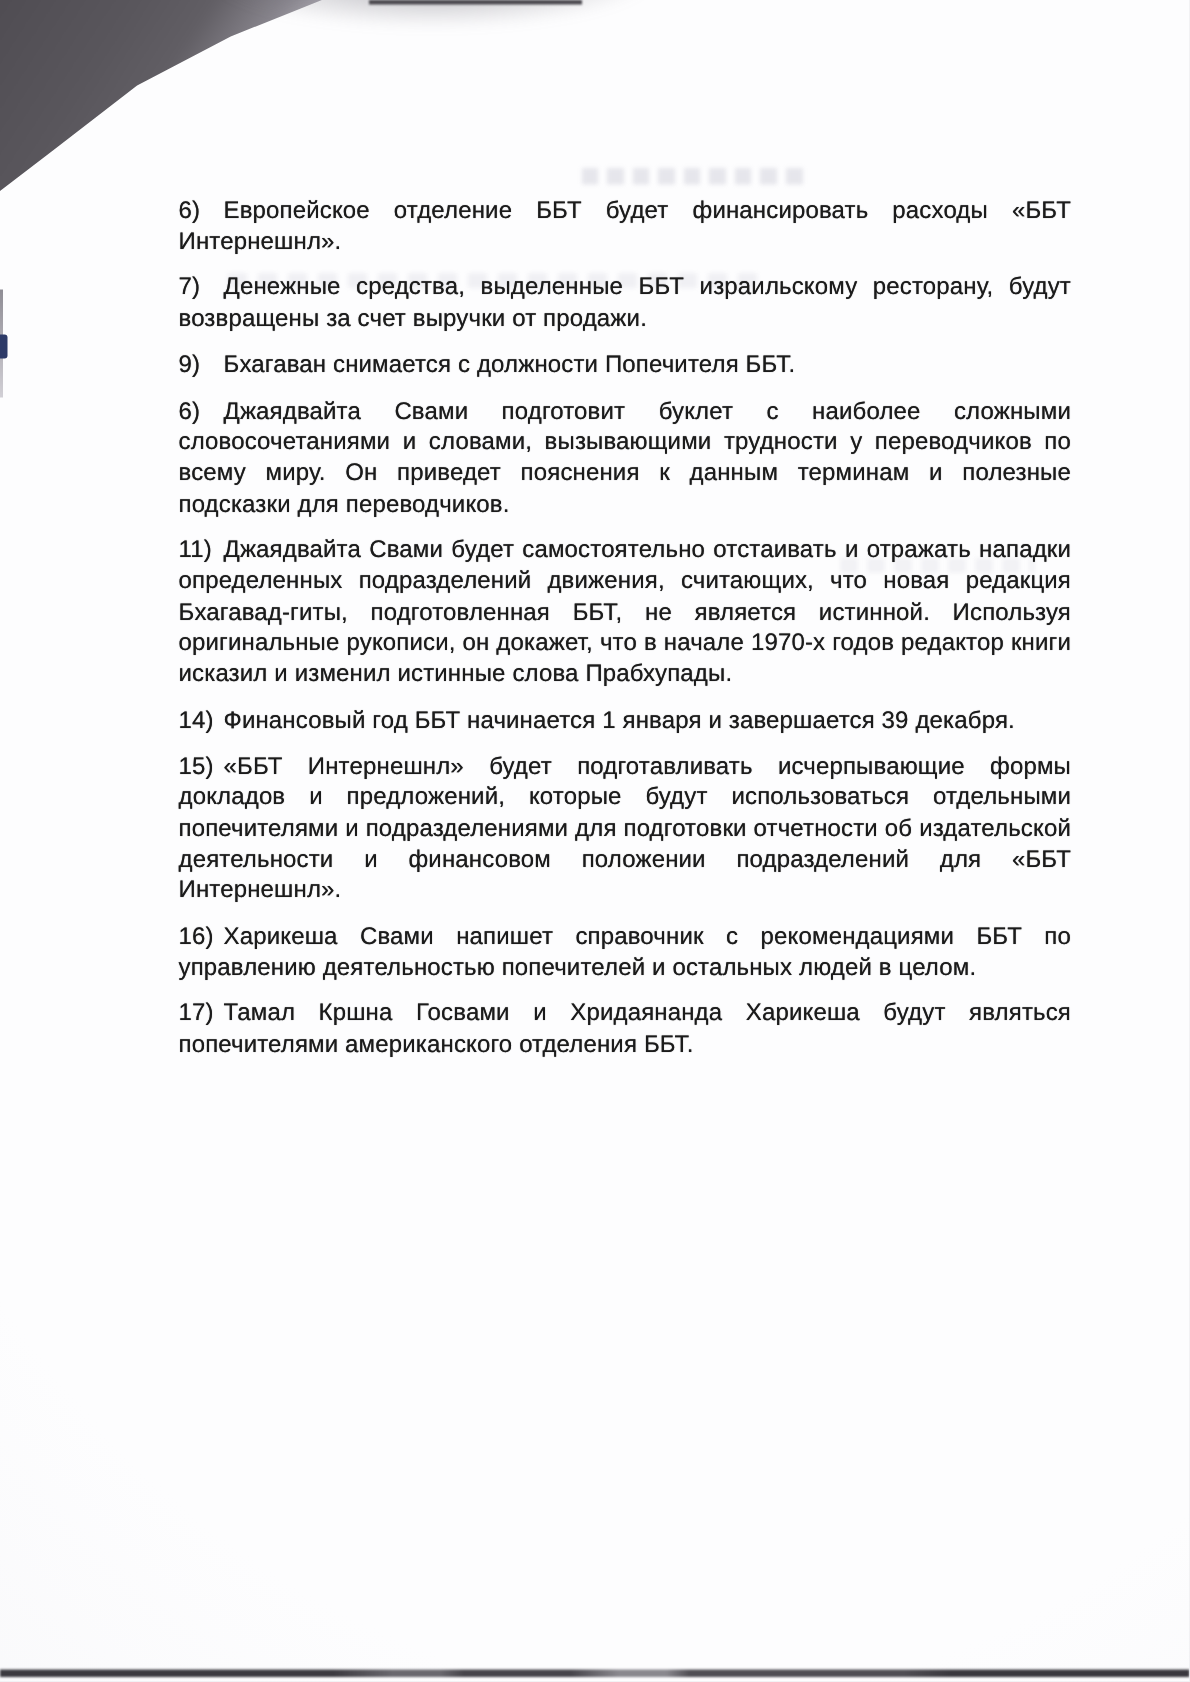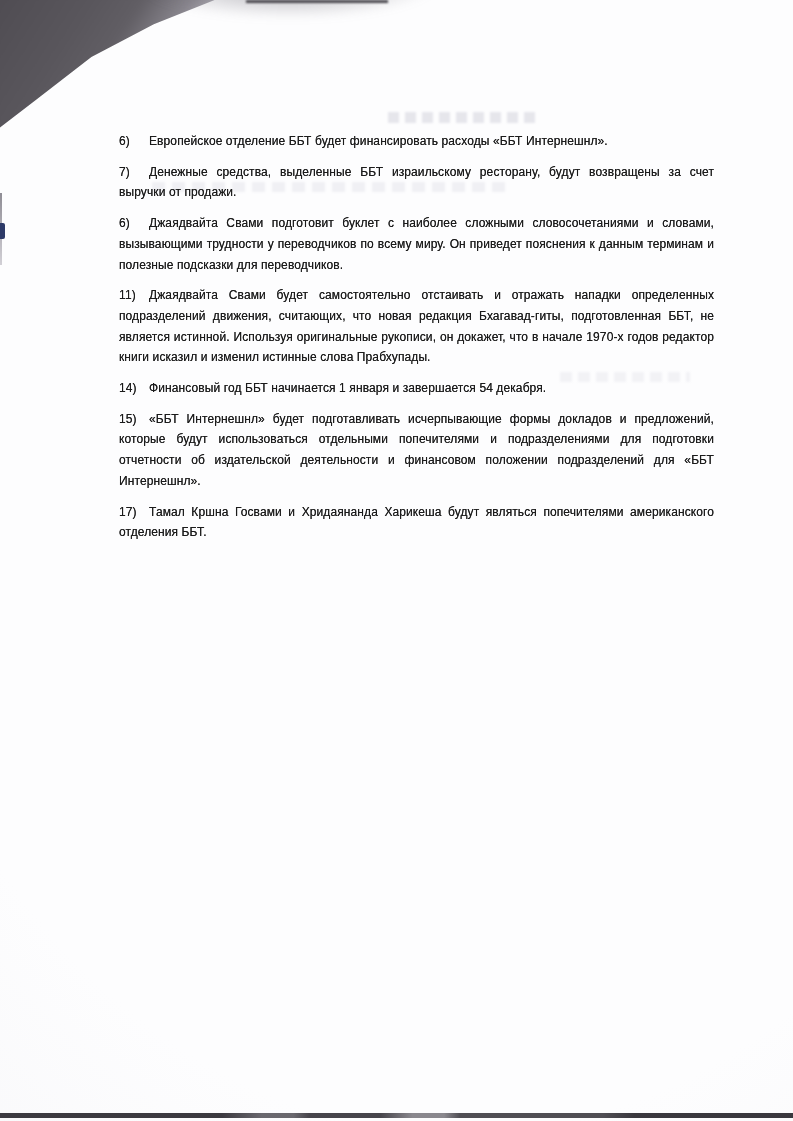--- a/index.html
+++ b/index.html
@@ -43,21 +43,21 @@
   .ghost{position:absolute;filter:blur(1.3px);}
   .ghost-1{left:388px;top:112px;width:150px;height:11px;
     background:repeating-linear-gradient(90deg,rgba(150,150,172,0.22) 0 11px,rgba(150,150,172,0) 11px 17px);}
   .ghost-2{left:152px;top:182px;width:360px;height:10px;
     background:repeating-linear-gradient(90deg,rgba(150,150,172,0.12) 0 13px,rgba(150,150,172,0) 13px 20px);}
   .ghost-3{left:560px;top:372px;width:130px;height:10px;
     background:repeating-linear-gradient(90deg,rgba(150,150,172,0.10) 0 12px,rgba(150,150,172,0) 12px 18px);}
   
   .doc{
     position:absolute;left:119px;top:131px;width:595px;
-    font-size:12px;line-height:20.7px;letter-spacing:0.1px;
+    font-size:16px;line-height:20.7px;letter-spacing:0.1px;
     color:#1b1b1b;text-align:justify;
     text-shadow:0 0 0.5px rgba(27,27,27,0.85);
   }
   .doc p{margin:0 0 10px 0;}
   .doc .num{display:inline-block;min-width:30px;}
 </style>
 </head>
 <body>
 
 <div class="stage">
@@ -68,19 +68,21 @@
   <div class="left-edge-line"></div>
   <div class="left-blue-mark"></div>
   <div class="bottom-edge-line"></div>
   <div class="ghost ghost-1"></div>
   <div class="ghost ghost-2"></div>
   <div class="ghost ghost-3"></div>
 
   <div class="doc">
     <p><span class="num">6)</span><span>Европейское отделение ББТ будет финансировать расходы «ББТ Интернешнл».</span></p>
     <p><span class="num">7)</span><span>Денежные средства, выделенные ББТ израильскому ресторану, будут возвращены за счет выручки от продажи.</span></p>
+    <p><span class="num">9)</span><span>Бхагаван снимается с должности Попечителя ББТ.</span></p>
     <p><span class="num">6)</span><span>Джаядвайта Свами подготовит буклет с наиболее сложными словосочетаниями и словами, вызывающими трудности у переводчиков по всему миру. Он приведет пояснения к данным терминам и полезные подсказки для переводчиков.</span></p>
     <p><span class="num">11)</span><span>Джаядвайта Свами будет самостоятельно отстаивать и отражать нападки определенных подразделений движения, считающих, что новая редакция Бхагавад-гиты, подготовленная ББТ, не является истинной. Используя оригинальные рукописи, он докажет, что в начале 1970-х годов редактор книги исказил и изменил истинные слова Прабхупады.</span></p>
-    <p><span class="num">14)</span><span>Финансовый год ББТ начинается 1 января и завершается 54 декабря.</span></p>
+    <p><span class="num">14)</span><span>Финансовый год ББТ начинается 1 января и завершается 39 декабря.</span></p>
     <p><span class="num">15)</span><span>«ББТ Интернешнл» будет подготавливать исчерпывающие формы докладов и предложений, которые будут использоваться отдельными попечителями и подразделениями для подготовки отчетности об издательской деятельности и финансовом положении подразделений для «ББТ Интернешнл».</span></p>
+    <p><span class="num">16)</span><span>Харикеша Свами напишет справочник с рекомендациями ББТ по управлению деятельностью попечителей и остальных людей в целом.</span></p>
     <p><span class="num">17)</span><span>Тамал Кршна Госвами и Хридаянанда Харикеша будут являться попечителями американского отделения ББТ.</span></p>
   </div>
 </div>
 
 </body></html>

